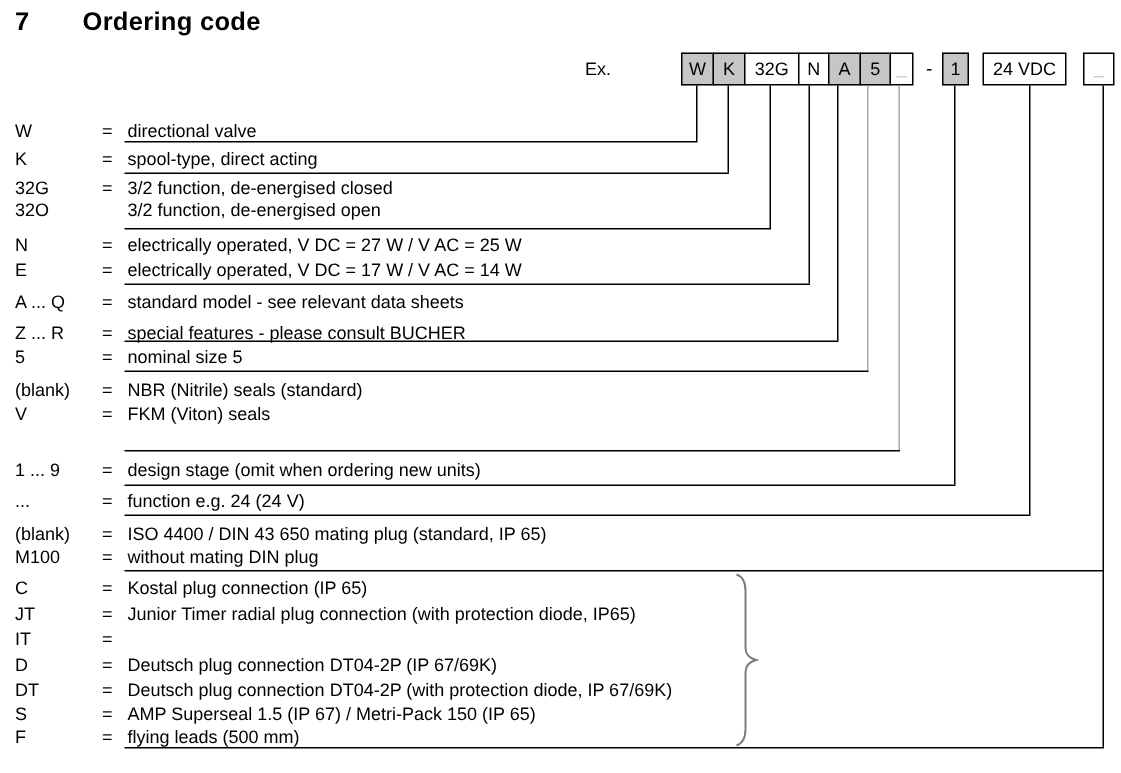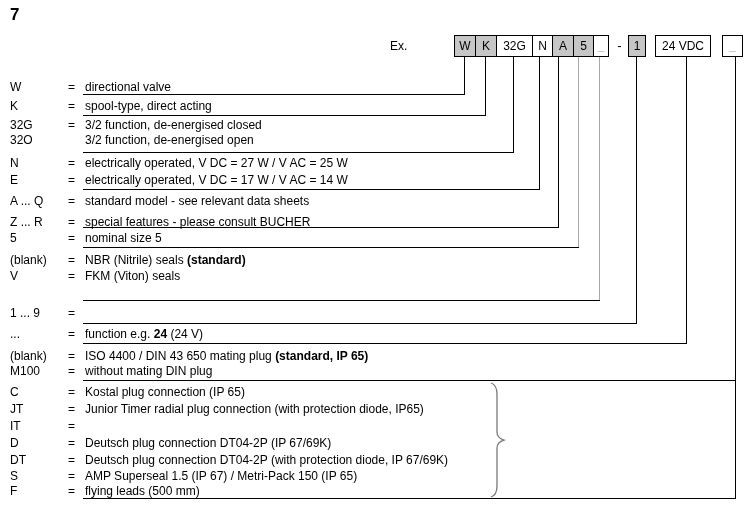--- a/index.html
+++ b/index.html
@@ -15,30 +15,31 @@
   .bx.g{background:#c6c6c6;}
   .bx.mu{color:#9a9a9a;font-weight:bold;}
   .dash{position:absolute;top:38px;font-size:13px;text-align:center;}
   .vline{position:absolute;width:1px;background:#000;}
   .vline.gray{background:#a8a8a8;}
   .hline{position:absolute;height:1px;background:#000;}
   .row{position:absolute;left:0;width:747px;height:14px;font-size:12px;line-height:13px;white-space:nowrap;}
   .row .code{position:absolute;left:10px;}
   .row .eq{position:absolute;left:68px;}
   .row .desc{position:absolute;left:85px;}
-  .row b{font-weight:bold;}
+  .row b{font-weight:normal;}
   .brace{position:absolute;left:488px;top:381px;}
   .brace-label{position:absolute;left:512px;top:435px;font-size:12px;}
 </style>
 </head>
 <body>
 
 <div class="page">
 
   <div class="title num">7</div>
+  <div class="title txt">Ordering code</div>
 
   <div class="ex">Ex.</div>
 
   <div class="bx g" style="left:454px;width:22px">
       <span>W</span>
     </div>
   <div class="bx g" style="left:475px;width:22px">
       <span>K</span>
     </div>
   <div class="bx" style="left:496px;width:37px">
@@ -141,20 +142,21 @@
       <span class="desc"><span>NBR (Nitrile) seals </span><b>(standard)</b><span></span></span>
     </div>
   <div class="row" style="top:270px">
       <span class="code">V</span>
       <span class="eq">=</span>
       <span class="desc"><span>FKM (Viton) seals</span><b></b><span></span></span>
     </div>
   <div class="row" style="top:307px">
       <span class="code">1 ... 9</span>
       <span class="eq">=</span>
+      <span class="desc"><span>design stage (omit when ordering new units)</span><b></b><span></span></span>
     </div>
   <div class="row" style="top:328px">
       <span class="code">...</span>
       <span class="eq">=</span>
       <span class="desc"><span>function e.g. </span><b>24</b><span> (24 V)</span></span>
     </div>
   <div class="row" style="top:350px">
       <span class="code">(blank)</span>
       <span class="eq">=</span>
       <span class="desc"><span>ISO 4400 / DIN 43 650 mating plug </span><b>(standard, IP 65)</b><span></span></span>

